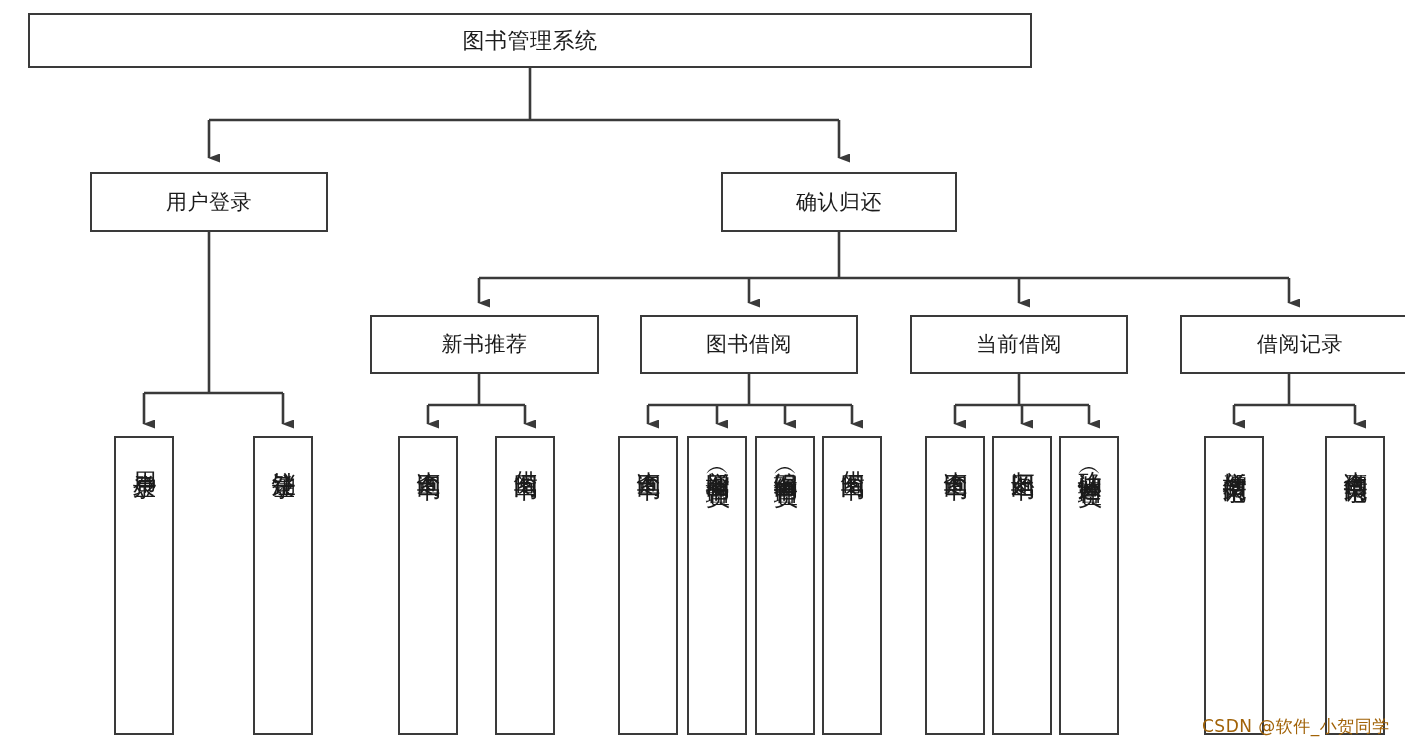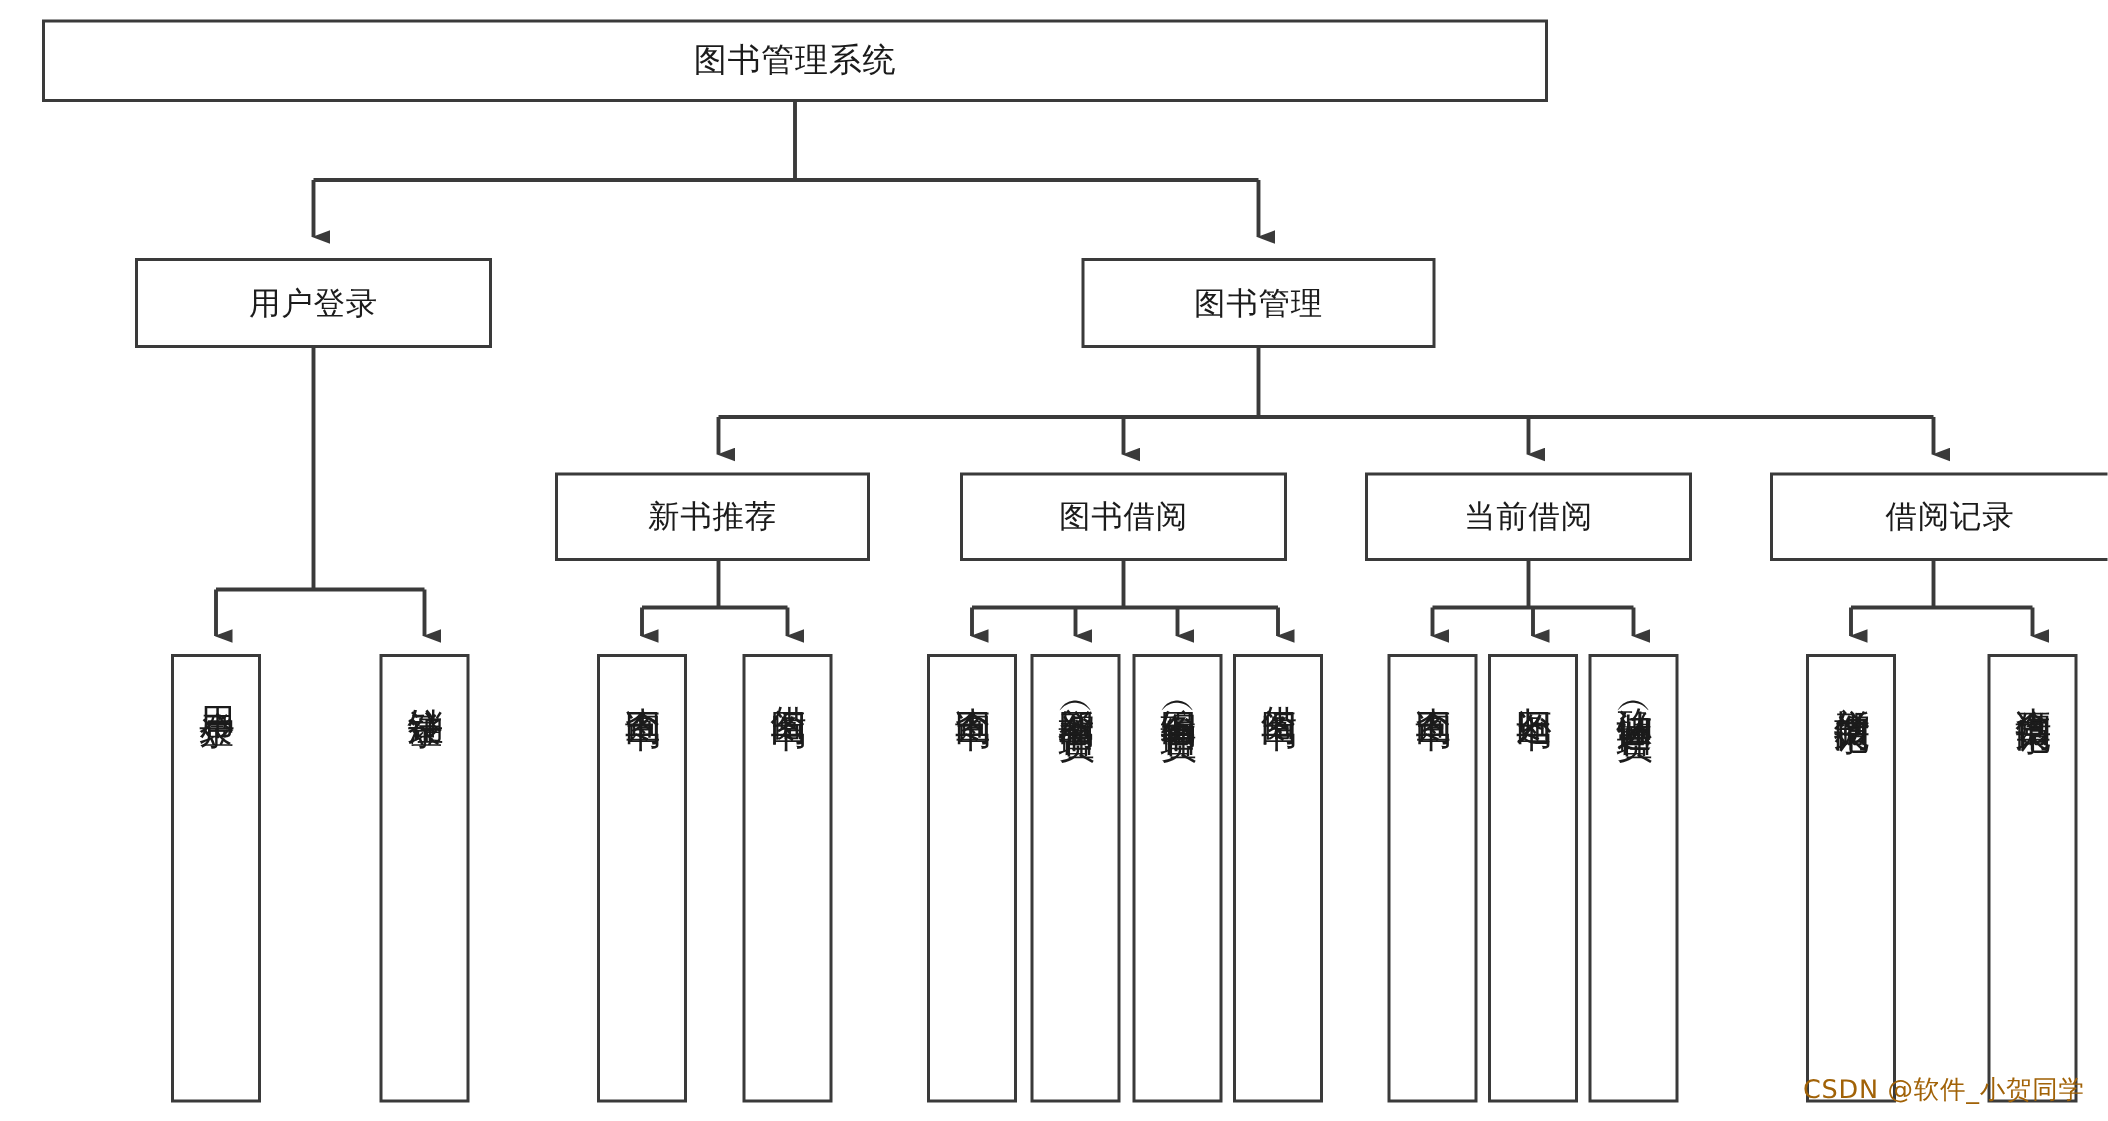--- a/index.html
+++ b/index.html
@@ -125,24 +125,24 @@
 
   <div class="node root horizontal" style="left:18px; top:13px; width:1004px; height:55px;">
     <span class="label">图书管理系统</span>
   </div>
 
   <div class="node horizontal" style="left:80px; top:172px; width:238px; height:60px;">
     <span class="label">用户登录</span>
   </div>
 
   <div class="node horizontal" style="left:711px; top:172px; width:236px; height:60px;">
-    <span class="label">图书管理</span>
-  </div>
-
-  <div class="node horizontal" style="left:360px; top:315px; width:210px; height:59px;font-family:Liberation Serif, serif;">
+    <span class="label">确认归还</span>
+  </div>
+
+  <div class="node horizontal" style="left:360px; top:315px; width:229px; height:59px;font-family:Liberation Serif, serif;">
     <span class="label">新书推荐</span>
   </div>
 
   <div class="node horizontal" style="left:630px; top:315px; width:218px; height:59px;">
     <span class="label">图书借阅</span>
   </div>
 
   <div class="node horizontal" style="left:900px; top:315px; width:218px; height:59px;">
     <span class="label">当前借阅</span>
   </div>

